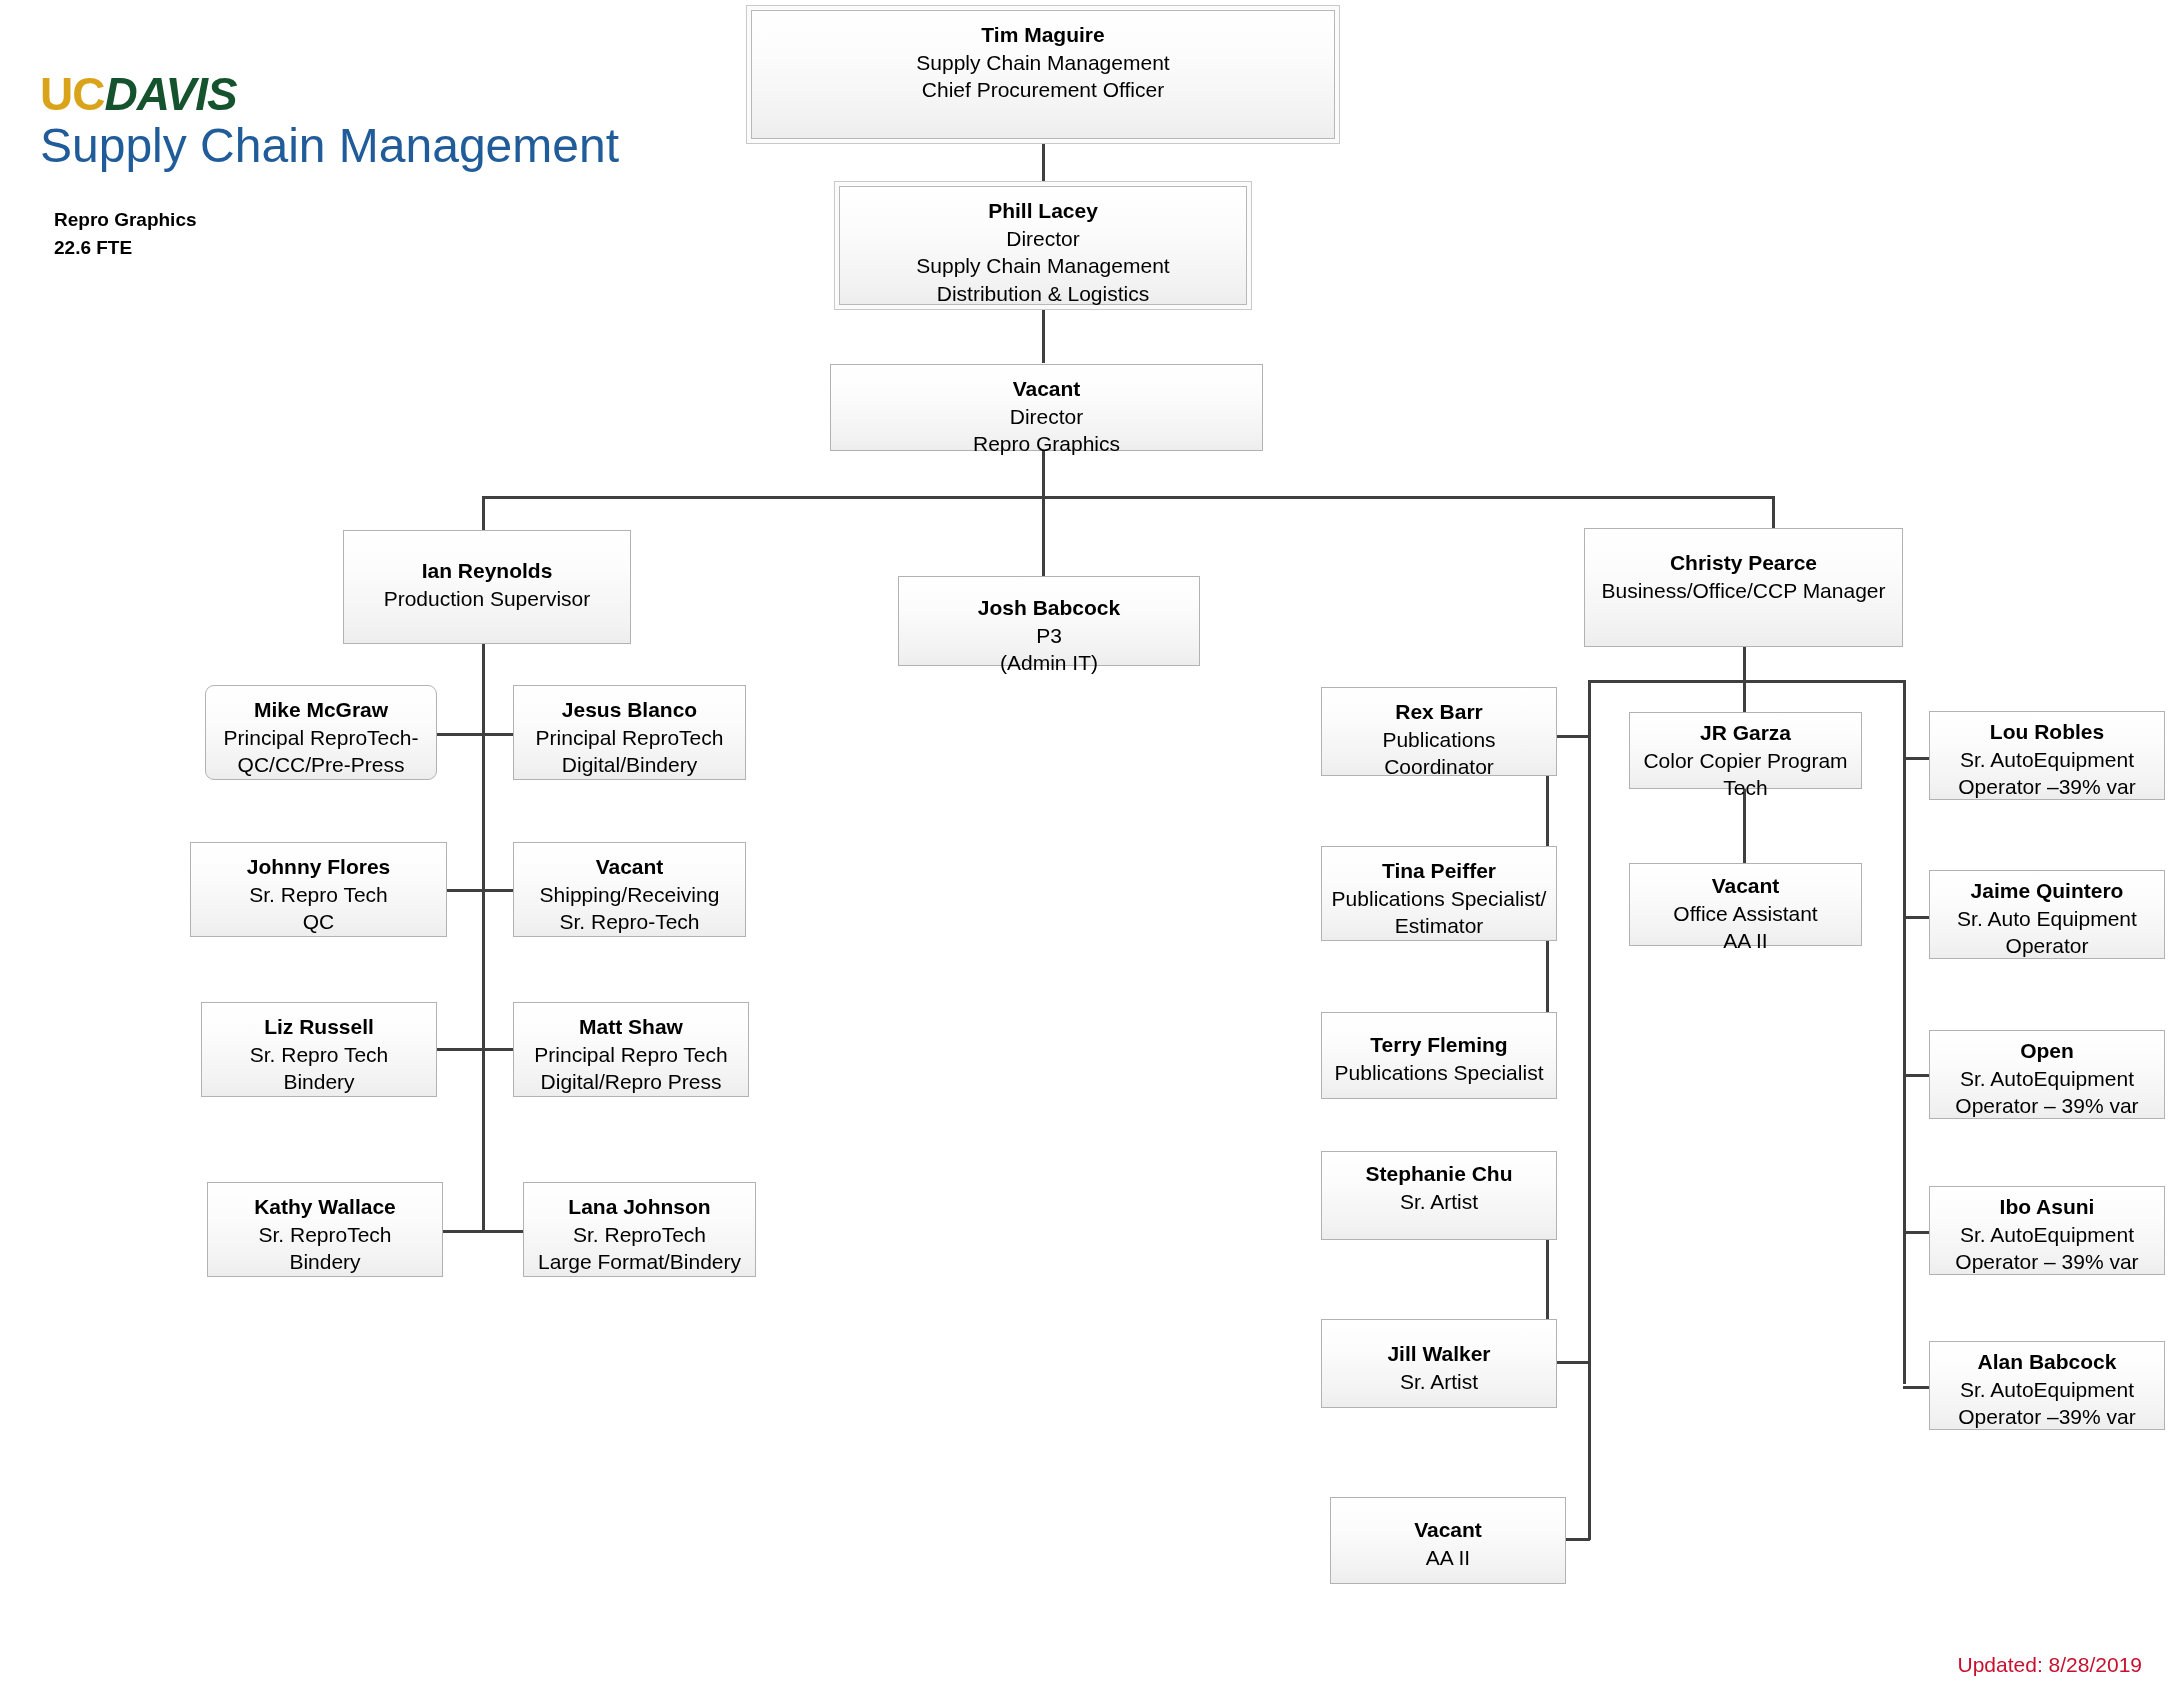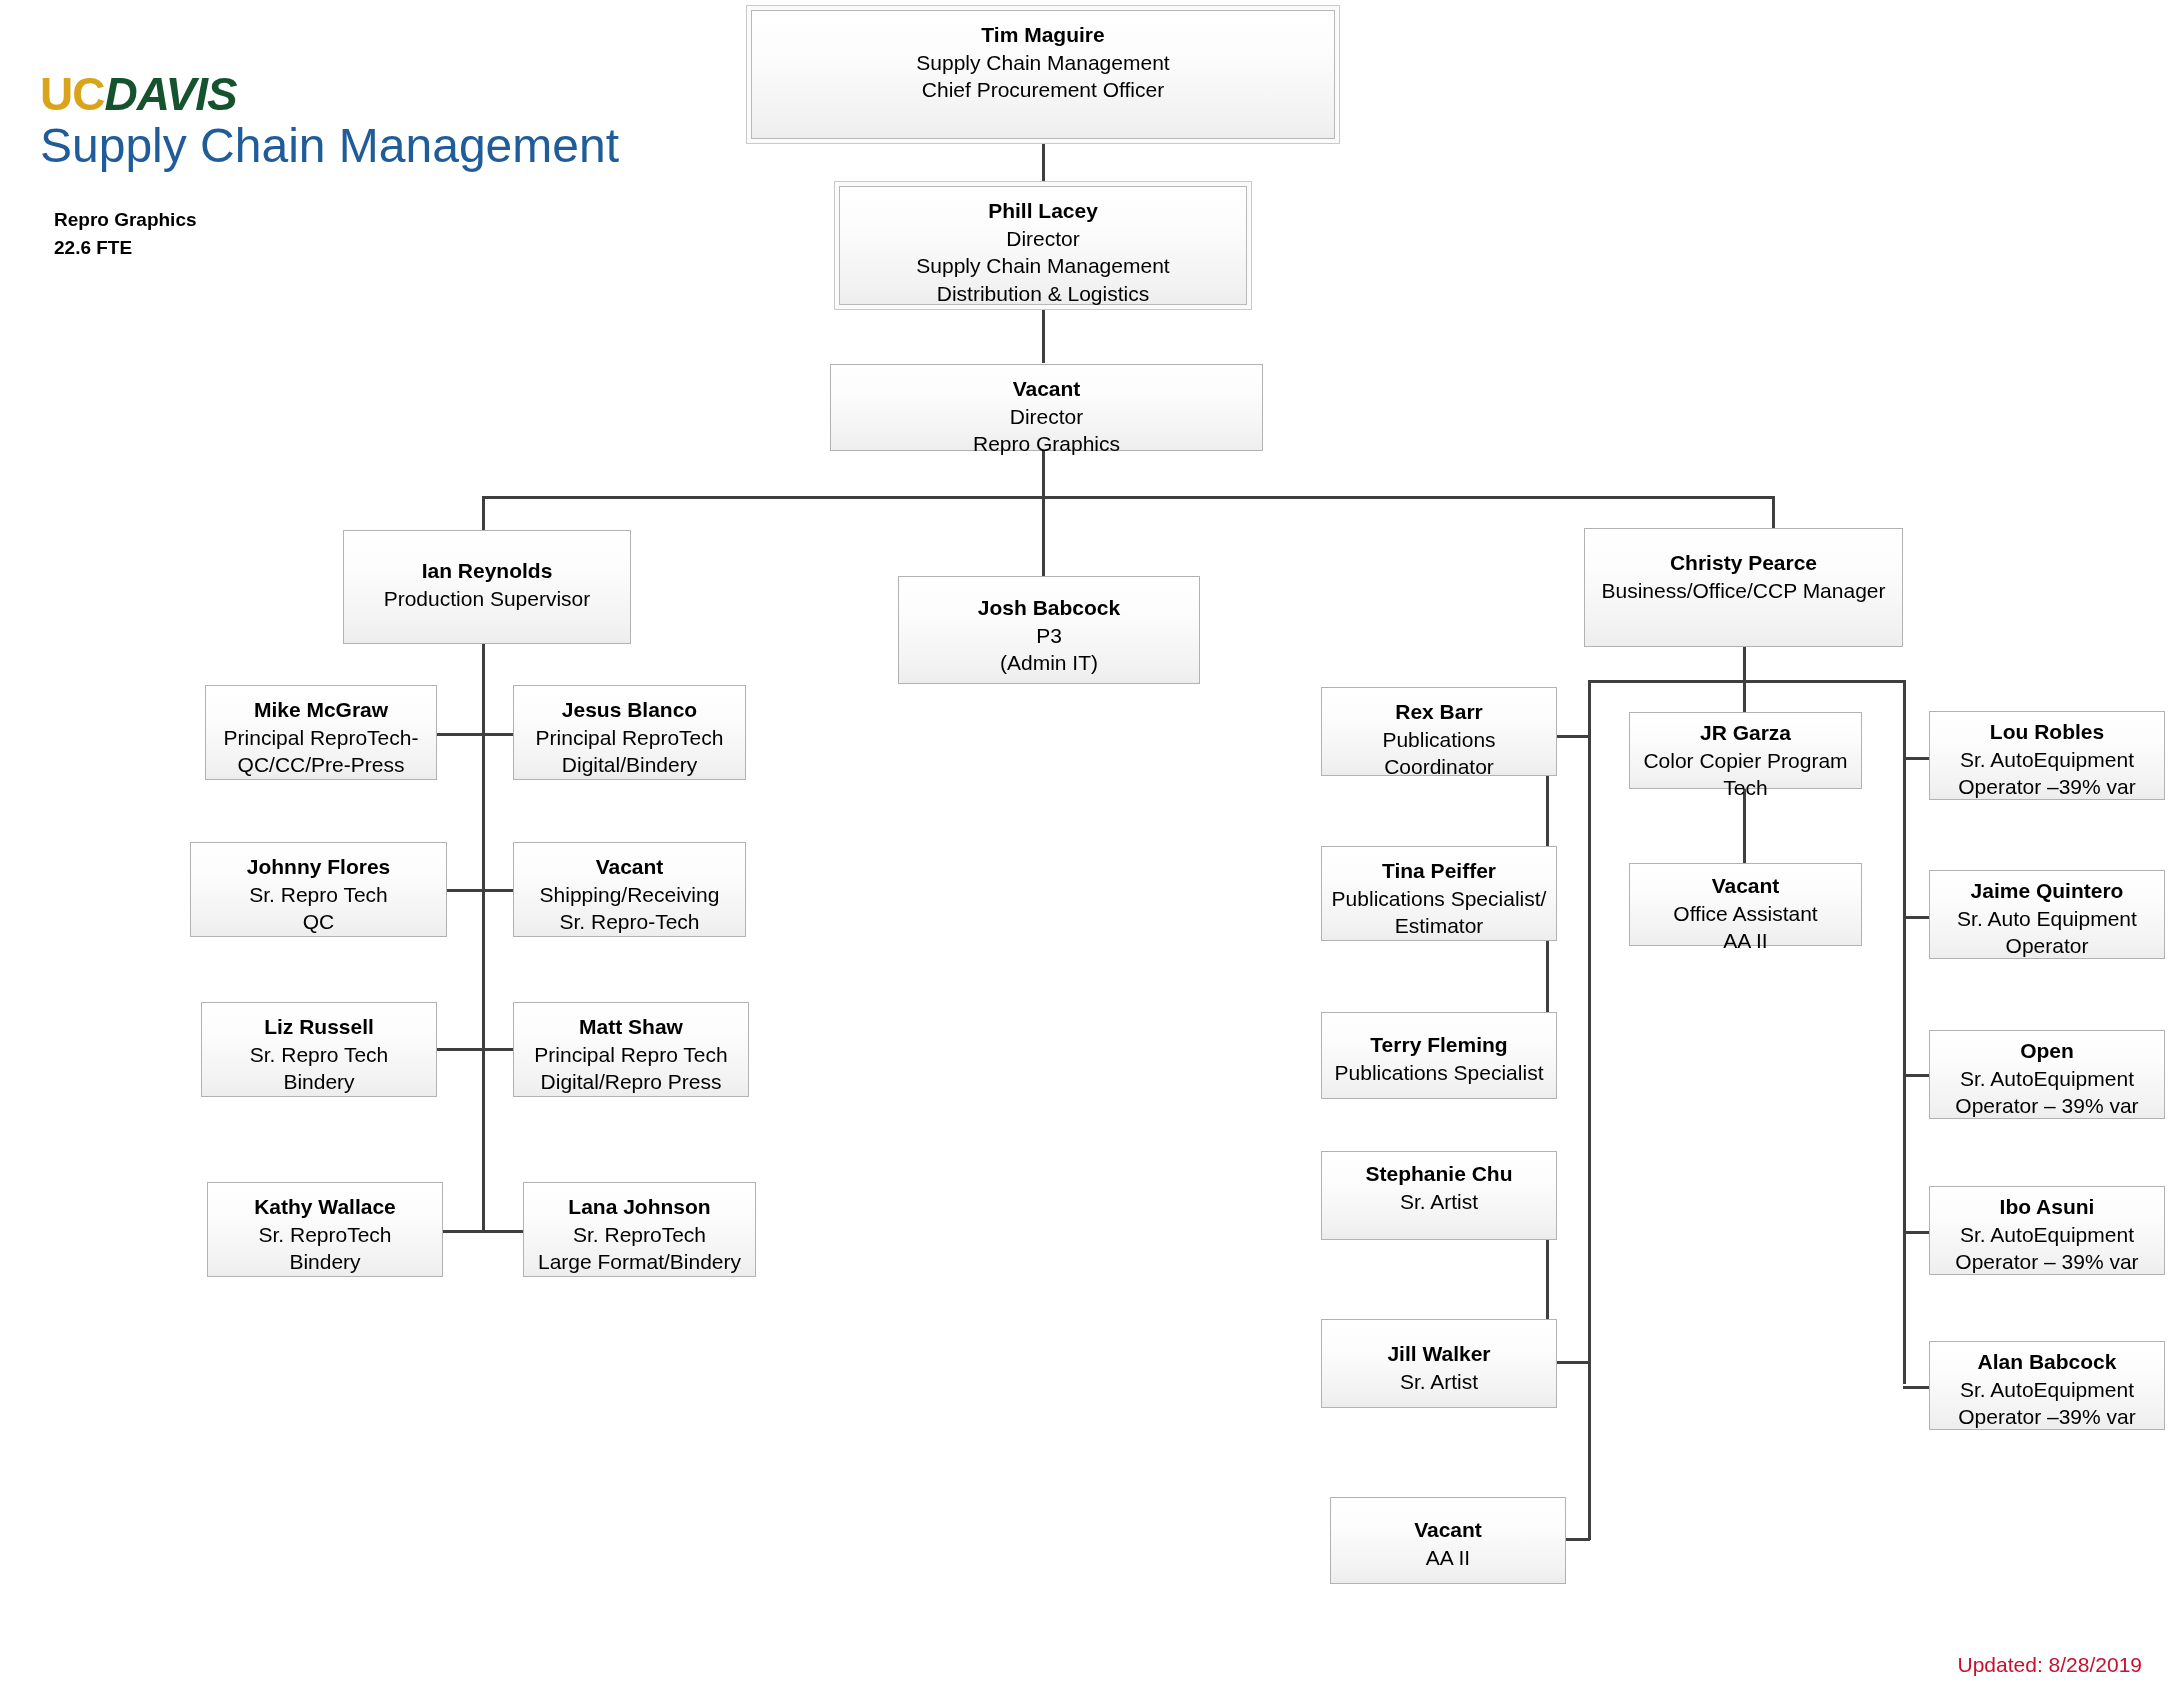--- a/index.html
+++ b/index.html
@@ -206,32 +206,32 @@
     <div class="nm">Vacant</div>
     <div class="ln">Director</div>
     <div class="ln">Repro Graphics</div>
   </div>
 
   <div class="node" style="left:343px; top:530px; width:288px; height:114px; padding-top:26px;">
     <div class="nm">Ian Reynolds</div>
     <div class="ln">Production Supervisor</div>
   </div>
 
-  <div class="node" style="left:898px; top:576px; width:302px; height:108px; padding-top:17px;">
+  <div class="node" style="left:898px; top:576px; width:302px; height:90px; padding-top:17px;">
     <div class="nm">Josh Babcock</div>
     <div class="ln">P3</div>
     <div class="ln">(Admin IT)</div>
   </div>
 
   <div class="node" style="left:1584px; top:528px; width:319px; height:119px; padding-top:20px;">
     <div class="nm">Christy Pearce</div>
     <div class="ln">Business/Office/CCP Manager</div>
   </div>
 
-  <div class="node" style="left:205px; top:685px; width:232px; height:95px;">
+  <div class="node" style="left:205px; top:685px; width:232px; height:95px;border-radius:9px;">
     <div class="nm">Mike McGraw</div>
     <div class="ln">Principal ReproTech-</div>
     <div class="ln">QC/CC/Pre-Press</div>
   </div>
 
   <div class="node" style="left:190px; top:842px; width:257px; height:95px;">
     <div class="nm">Johnny Flores</div>
     <div class="ln">Sr. Repro Tech</div>
     <div class="ln">QC</div>
   </div>

